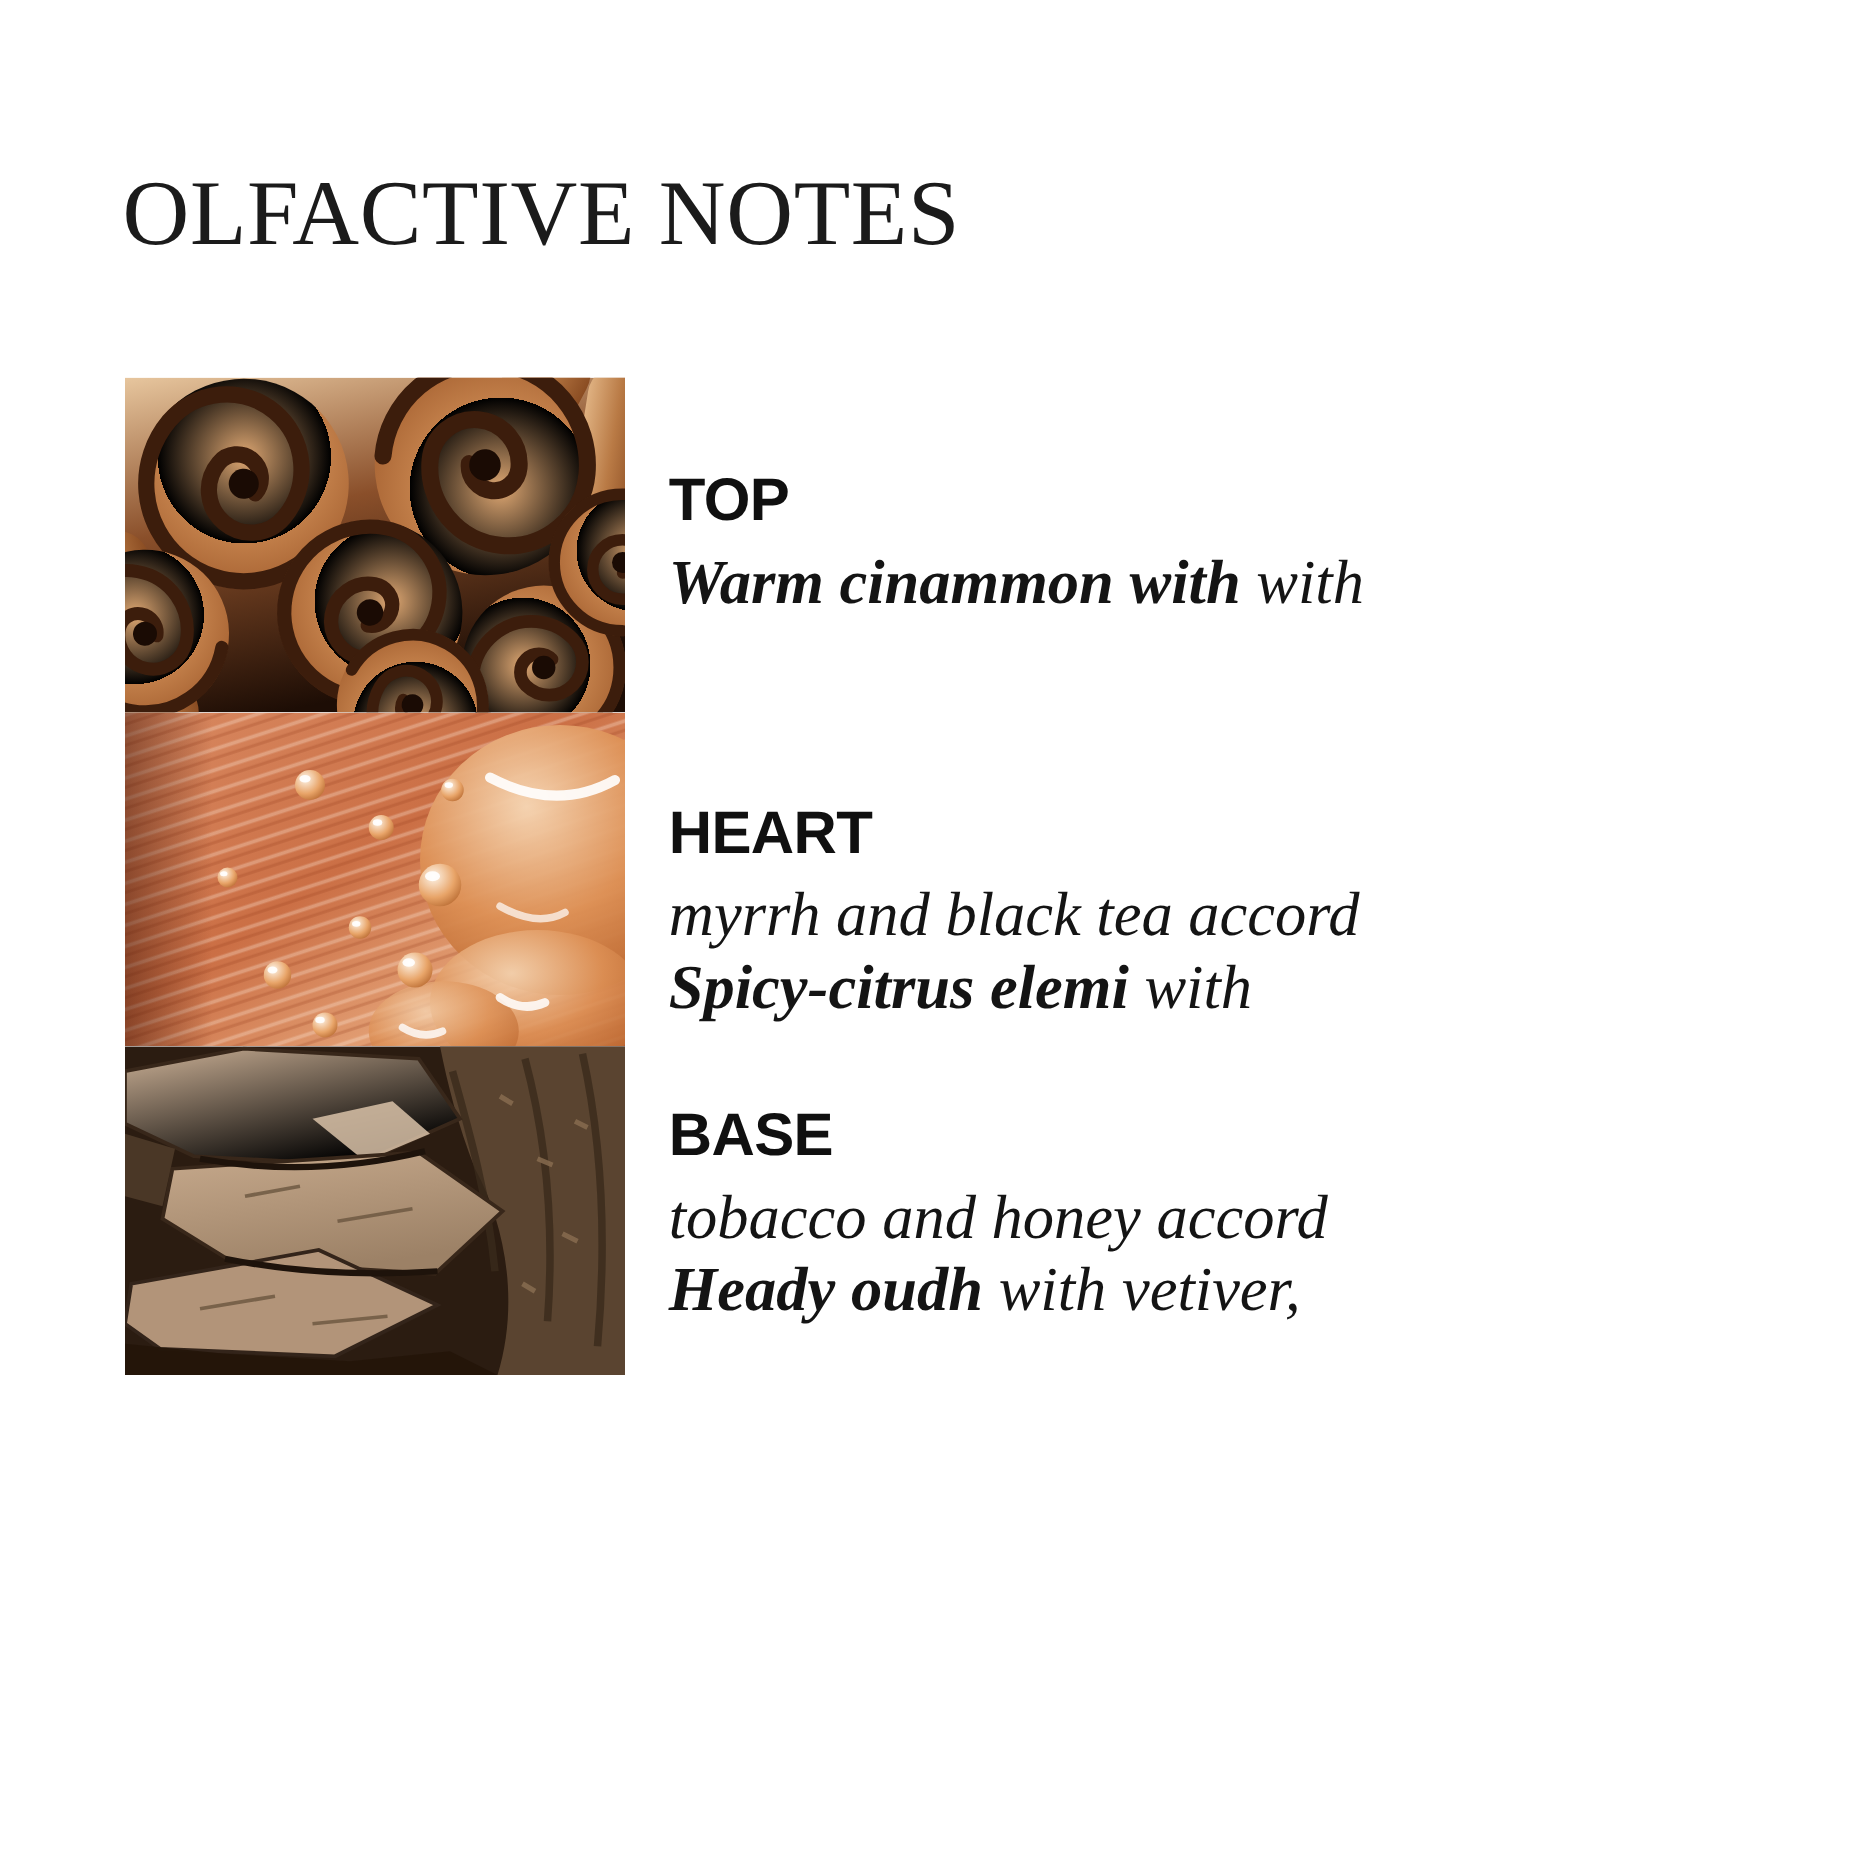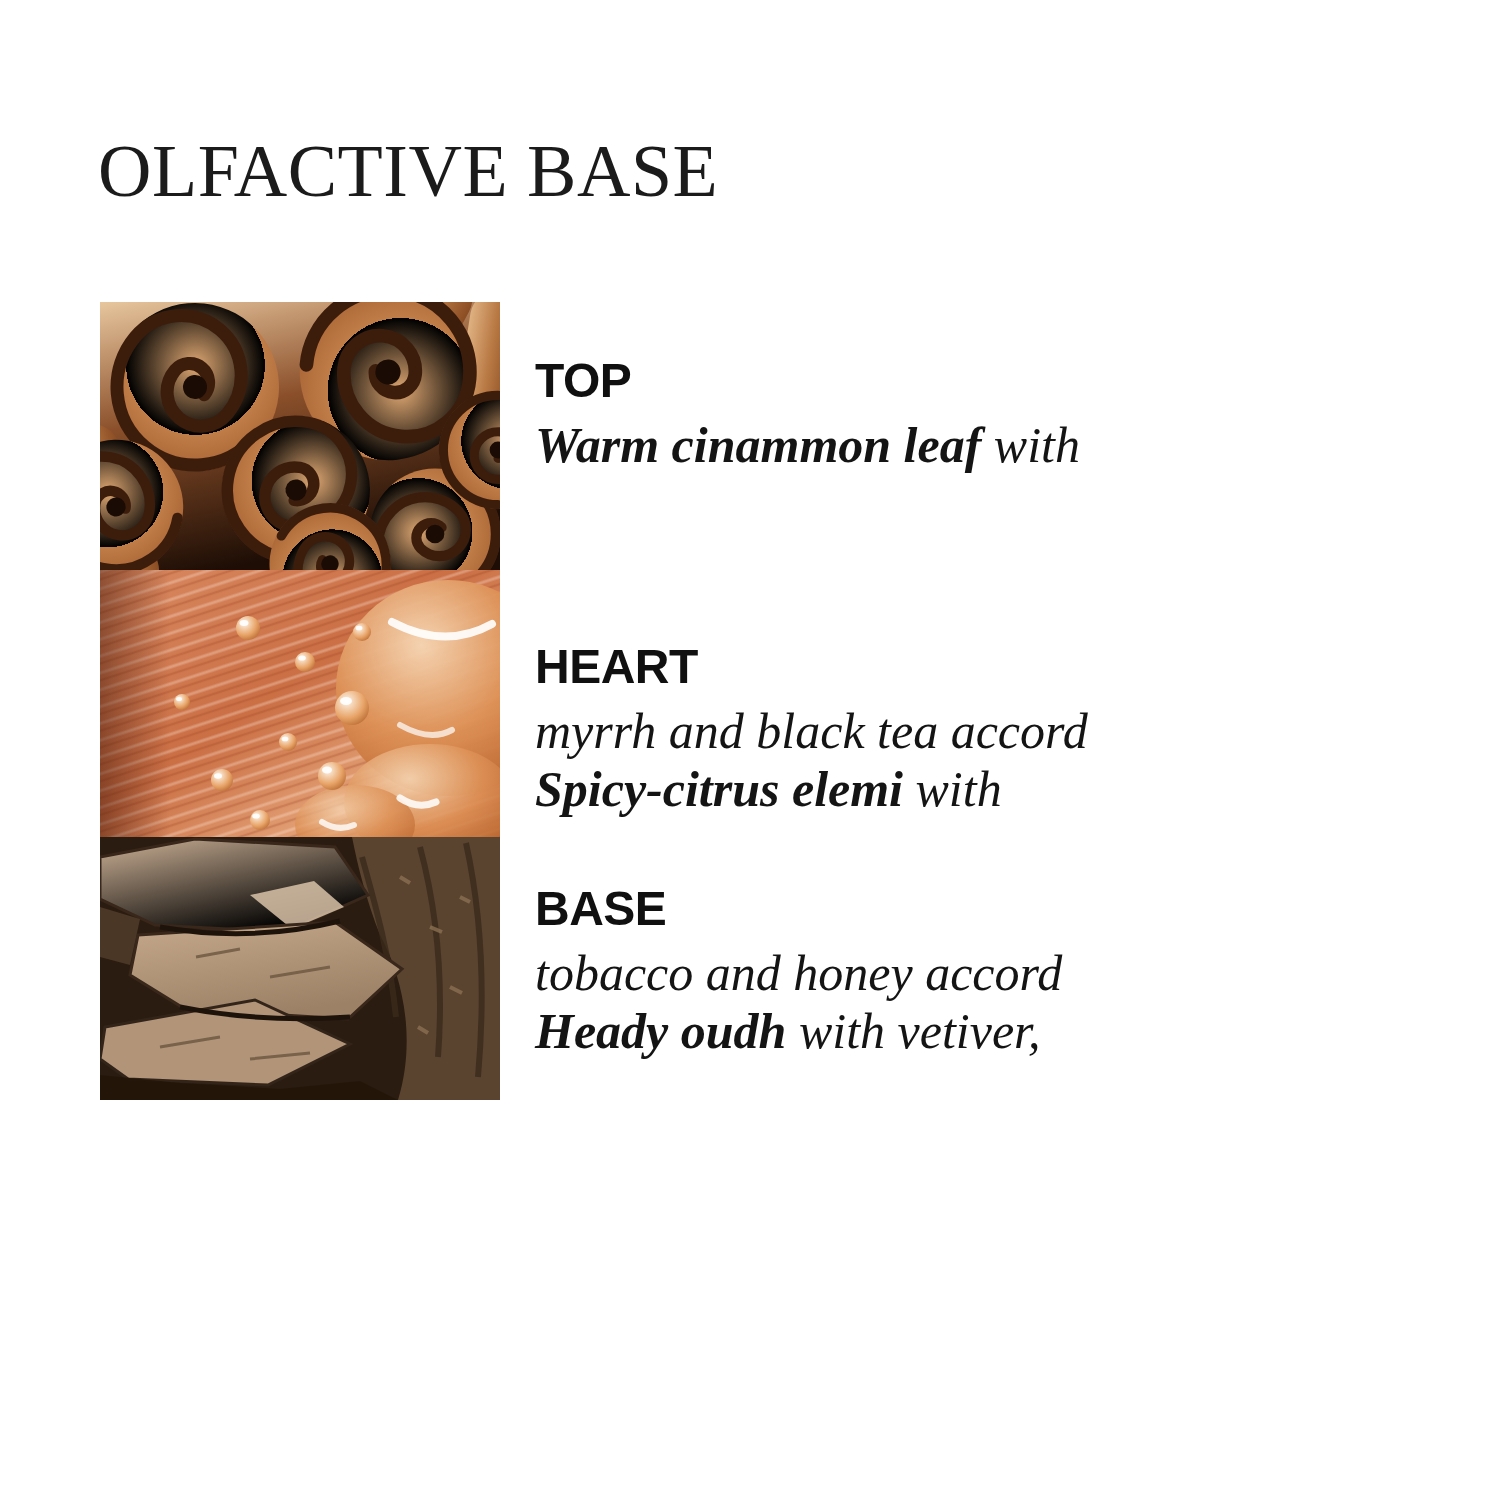--- a/index.html
+++ b/index.html
@@ -13,40 +13,40 @@
     position:absolute;left:98px;top:84px;
     font-family:"Liberation Serif",serif;
     font-weight:400;font-size:74px;line-height:1.0;
     letter-spacing:0.5px;color:#1b1b1b;white-space:nowrap;
   }
   .photos{position:absolute;left:100px;top:302px;width:400px;}
   figure.photo{margin:0;width:400px;line-height:0;overflow:hidden;}
   .photo svg{display:block;}
   .notes{position:absolute;left:535px;top:0;width:650px;}
   .note{position:absolute;left:0;width:650px;}
-  .note-top{top:354px;}
+  .note-top{top:374px;}
   .note-heart{top:620px;margin-top:20px;}
   .note-base{top:882px;}
   .note h2{
     margin:0;font-size:48px;line-height:54px;font-weight:700;
     letter-spacing:-0.5px;color:#101010;
   }
   .desc{margin-top:8px;}
   .line{
     margin:0;font-family:"Liberation Serif",serif;font-style:italic;
     font-size:50px;line-height:58px;color:#141414;white-space:nowrap;
   }
   .line b{font-weight:700;}
 </style>
 </head>
 <body>
 
 <div class="canvas">
 
-  <h1 class="page-title">OLFACTIVE BASE</h1>
+  <h1 class="page-title">OLFACTIVE NOTES</h1>
 
   <div class="photos">
 
     <figure class="photo">
       <svg width="400" height="268" viewBox="0 0 400 268" xmlns="http://www.w3.org/2000/svg">
         <defs>
           <linearGradient id="cinbg" x1="0" y1="0" x2="0.3" y2="1">
             <stop offset="0" stop-color="#e7c69e"></stop>
             <stop offset="0.45" stop-color="#8a4f2a"></stop>
             <stop offset="1" stop-color="#1d0d05"></stop>
@@ -197,21 +197,21 @@
         <path d="M96 120 L140 112 M170 140 L230 130 M60 210 L120 200 M150 222 L210 216" stroke="#6b563f" stroke-width="3" opacity="0.8"></path>
       </svg>
     </figure>
   </div>
 
   <div class="notes">
 
     <section class="note note-top">
       <h2>TOP</h2>
       <div class="desc">
-        <p class="line"><b>Warm cinammon leaf</b><span> with</span></p>
+        <p class="line"><b>Warm cinammon with</b><span> with</span></p>
       </div>
     </section>
 
     <section class="note note-heart">
       <h2>HEART</h2>
       <div class="desc">
         <p class="line"><b></b><span>myrrh and black tea accord</span></p>
         <p class="line"><b>Spicy-citrus elemi</b><span> with</span></p>
       </div>
     </section>

